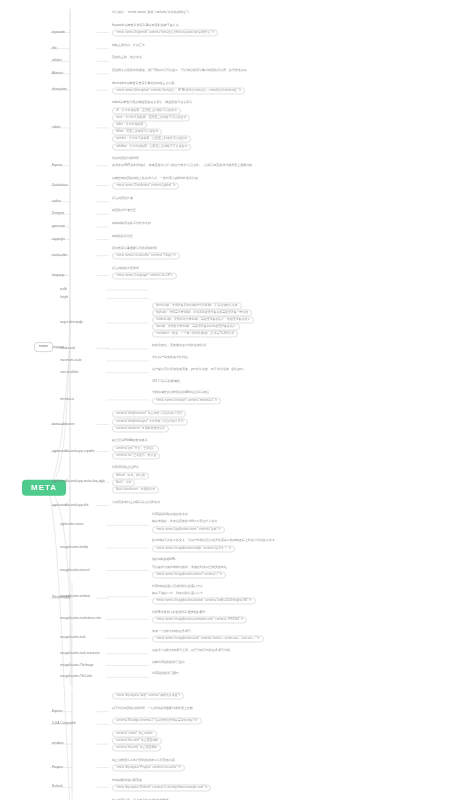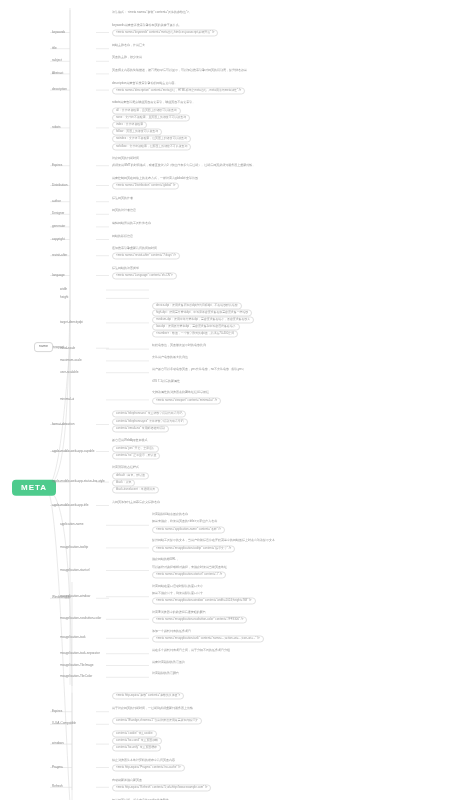--- a/index.html
+++ b/index.html
@@ -133,21 +133,21 @@
       <path d="M96 882.6999999999998 H102 V882.6999999999998 H109" fill="none" stroke="#dcdcdc" stroke-width="0.55"></path>
       <line x1="72" y1="882.6999999999998" x2="50" y2="882.6999999999998" stroke="#dcdcdc" stroke-width="0.55"></line>
       <path d="M96 895.2999999999997 H102 V895.2999999999997 H109" fill="none" stroke="#dcdcdc" stroke-width="0.55"></path>
       <line x1="72" y1="895.2999999999997" x2="50" y2="895.2999999999997" stroke="#dcdcdc" stroke-width="0.55"></line>
       <path d="M96 929.4999999999998 H102 V929.4999999999998 H109" fill="none" stroke="#dcdcdc" stroke-width="0.55"></path>
       <line x1="72" y1="929.4999999999998" x2="50" y2="929.4999999999998" stroke="#dcdcdc" stroke-width="0.55"></line>
       <line x1="72" y1="692.8" x2="72" y2="957.3999999999997" stroke="#dcdcdc" stroke-width="0.55"></line>
       <path d="M46 488 C 60 488, 66 387.4, 70 347.4" fill="none" stroke="#dcdcdc" stroke-width="0.6"></path>
       <path d="M46 488 C 60 488, 66 785.0999999999999, 72 825.0999999999999" fill="none" stroke="#dcdcdc" stroke-width="0.6"></path>
     </svg>
-<div class="node root" style="left: 12px; top: 488px;">META</div>
+<div class="node root" style="left: 22px; top: 488px;">META</div>
     <div class="node txt" style="left: 112px; top: 13.4px;">语法格式： &lt;meta name="参数" content="具体的参数值"&gt;。</div>
     <div class="node txt" style="left: 112px; top: 26px;">keywords用来告诉搜索引擎你网页的关键字是什么。</div>
     <div class="node code" style="left: 112px; top: 33.2px;">&lt;meta name="keywords" content="meta总结,html,css,javascript,前端开发" /&gt;</div>
     <div class="node key" style="left: 52px; top: 32.5px;">keywords</div>
     <div class="node txt" style="left: 112px; top: 45.8px;">网站主题名称，作用巨大</div>
     <div class="node key" style="left: 52px; top: 48.7px;">title</div>
     <div class="node txt" style="left: 112px; top: 58.4px;">页面的主题，很少使用</div>
     <div class="node key" style="left: 52px; top: 61.3px;">subject</div>
     <div class="node txt" style="left: 112px; top: 71px;">页面摘要内容的简明描述，被百度收录后可以显示，可以加强搜索引擎对网页的识别度，提升排名效果</div>
     <div class="node key" style="left: 52px; top: 73.9px;">Abstract</div>

